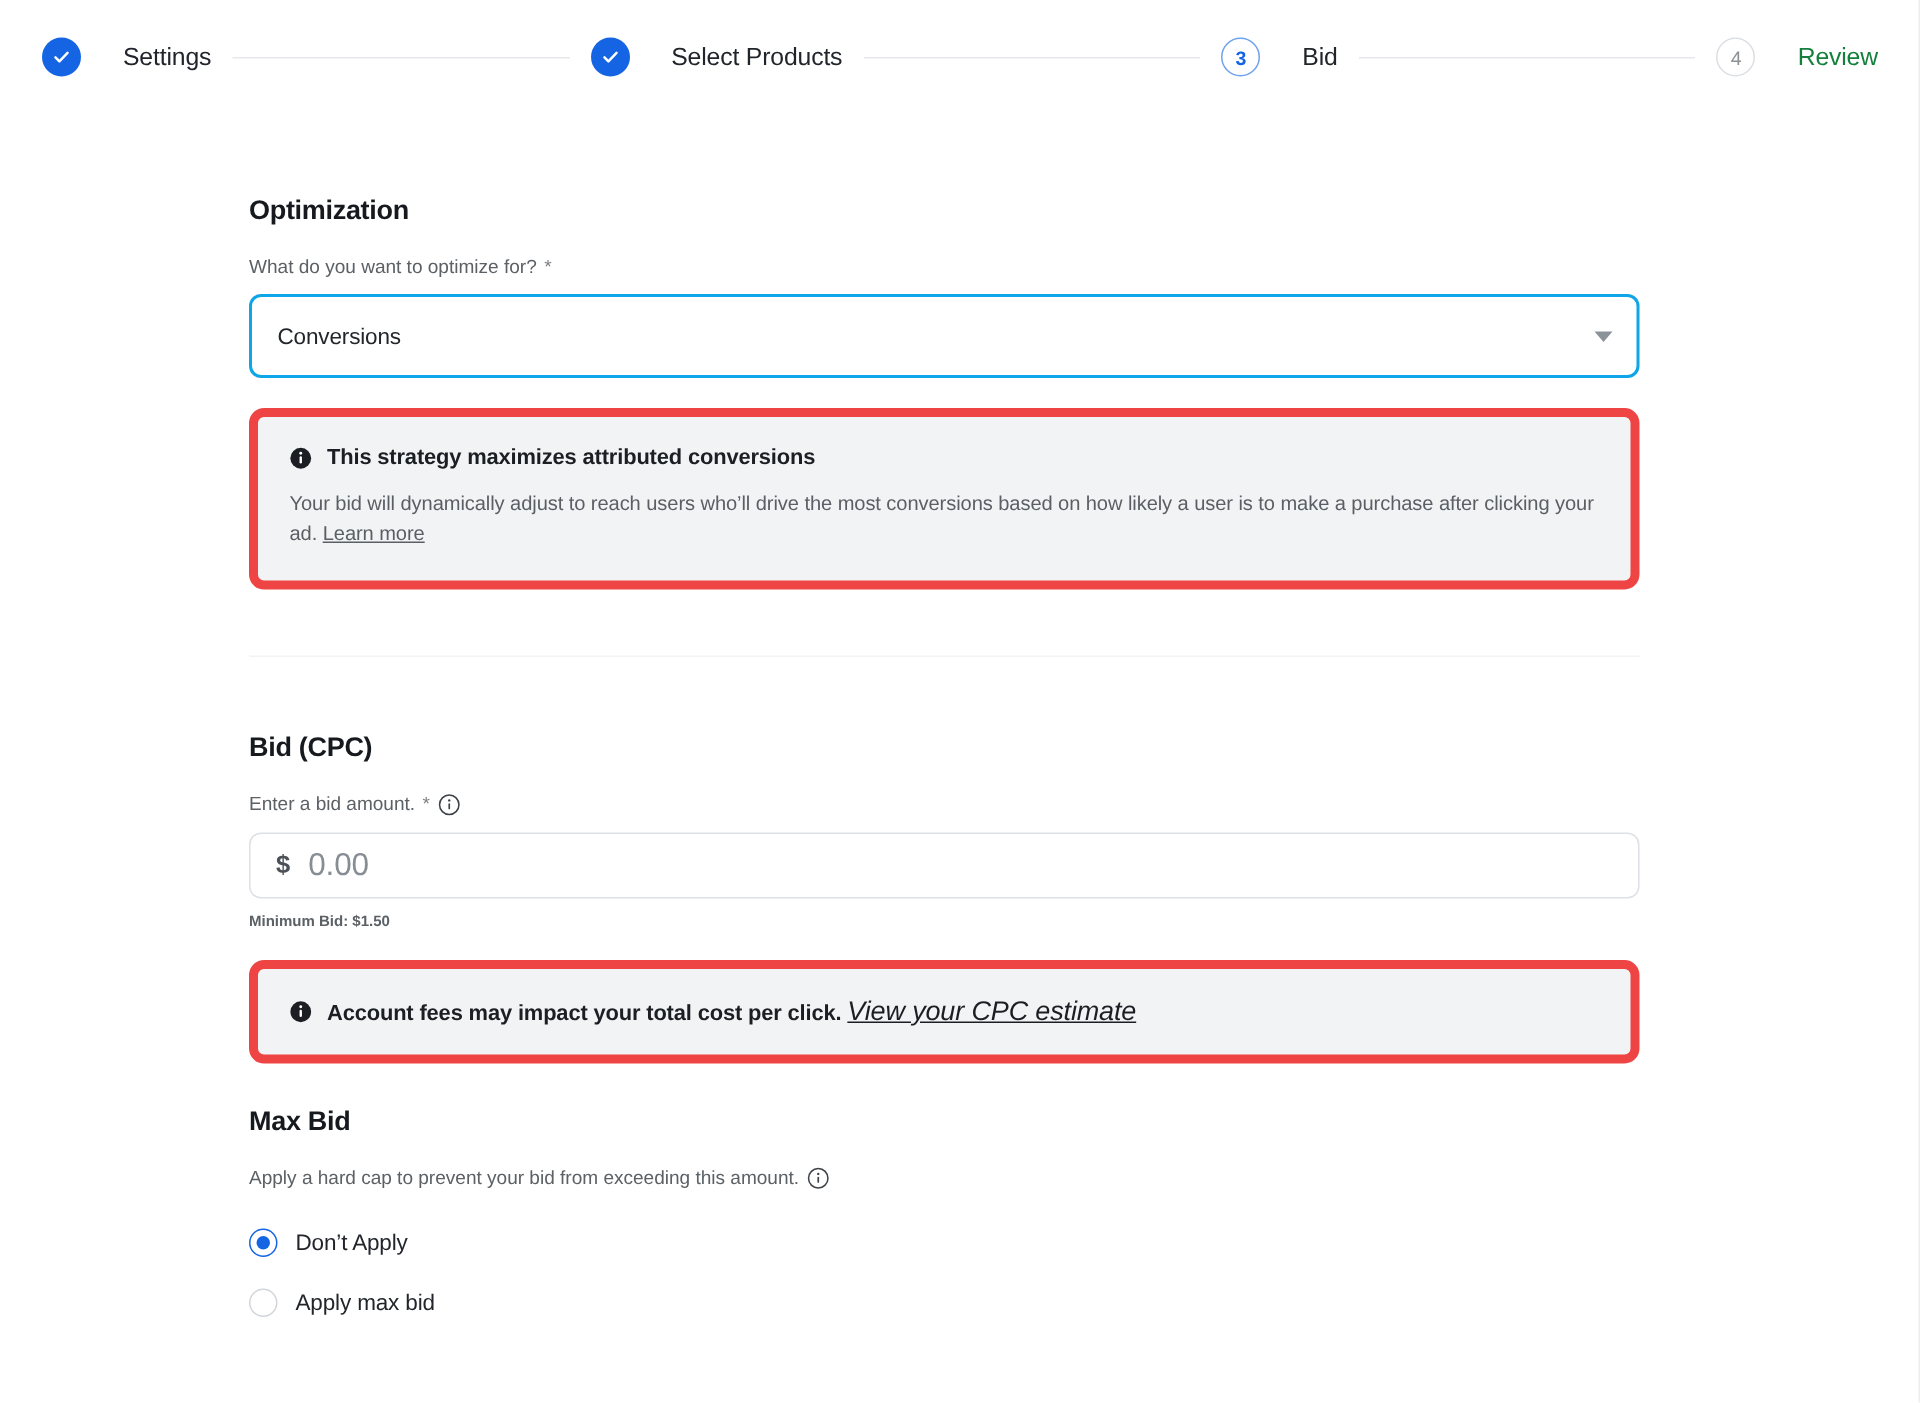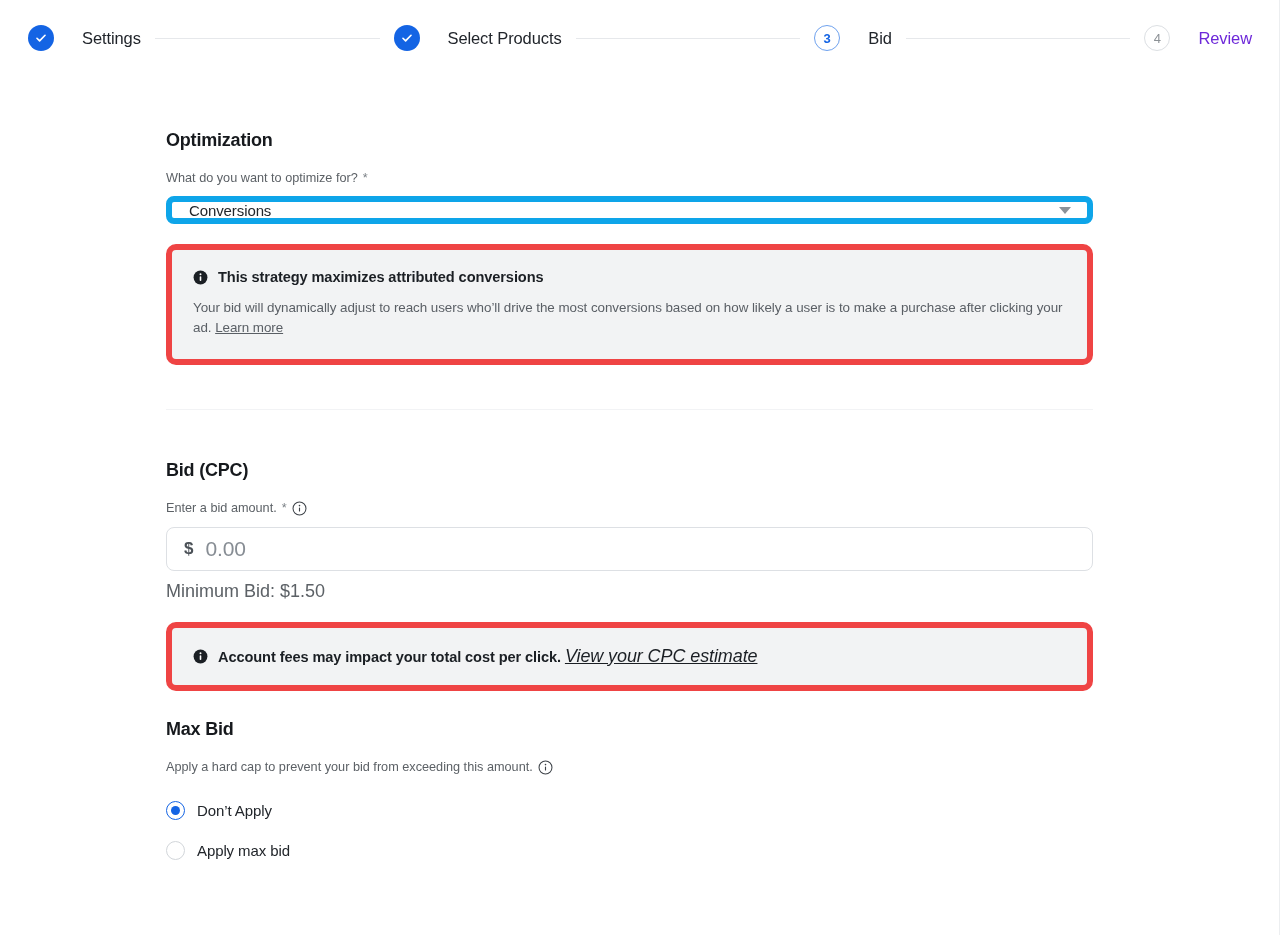--- a/index.html
+++ b/index.html
@@ -59,21 +59,21 @@
     border: 1.4px solid #dcdfe3;
     color: #8c9196;
     background: #fff;
   }
   .step-label {
     font-size: 16.5px;
     color: #21252b;
     letter-spacing: -0.1px;
     white-space: nowrap;
   }
-  .step-label.muted { color: #6d28d9; }
+  .step-label.muted { color: #15803d; }
   .connector {
     flex: 1 1 auto;
     height: 1px;
     background: #e6e8eb;
     margin: 0 14px;
     min-width: 20px;
   }
 
   
   .content {
@@ -104,22 +104,22 @@
   .info-outline {
     width: 15px; height: 15px;
     display: inline-block;
     flex: 0 0 auto;
     vertical-align: -2px;
   }
 
   
   .select-box {
     margin-top: 11px;
-    height: 28px;
-    border: 6px solid #0ea5e9;
+    height: 56px;
+    border: 2px solid #0ea5e9;
     border-radius: 8px;
     background: #fff;
     display: flex;
     align-items: center;
     padding: 0 16px 0 17px;
     cursor: pointer;
   }
   .select-value {
     font-size: 15px;
     color: #22262b;
@@ -205,22 +205,23 @@
     font-weight: 700;
     color: #4b5157;
   }
   .money-placeholder {
     font-size: 21px;
     color: #878d94;
     letter-spacing: -0.1px;
   }
   .helper-text {
     margin-top: 10px;
-    font-size: 18px;
+    font-size: 10px;
     color: #5c6166;
+    font-weight: bold;
   }
 
   
   .radio-group { margin-top: 16px; }
   .radio-row {
     display: flex;
     align-items: center;
     gap: 12px;
     height: 40px;
     cursor: pointer;

